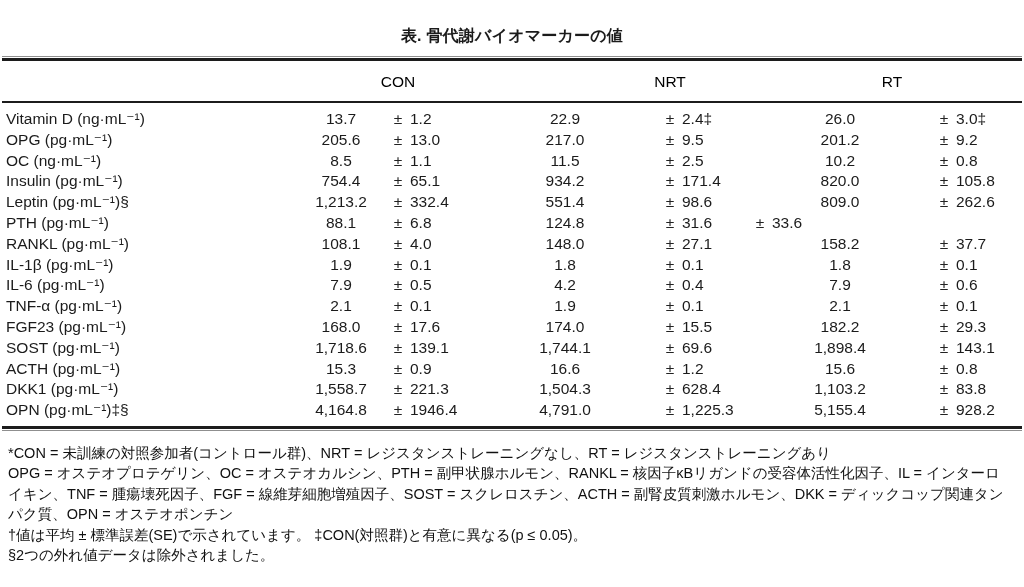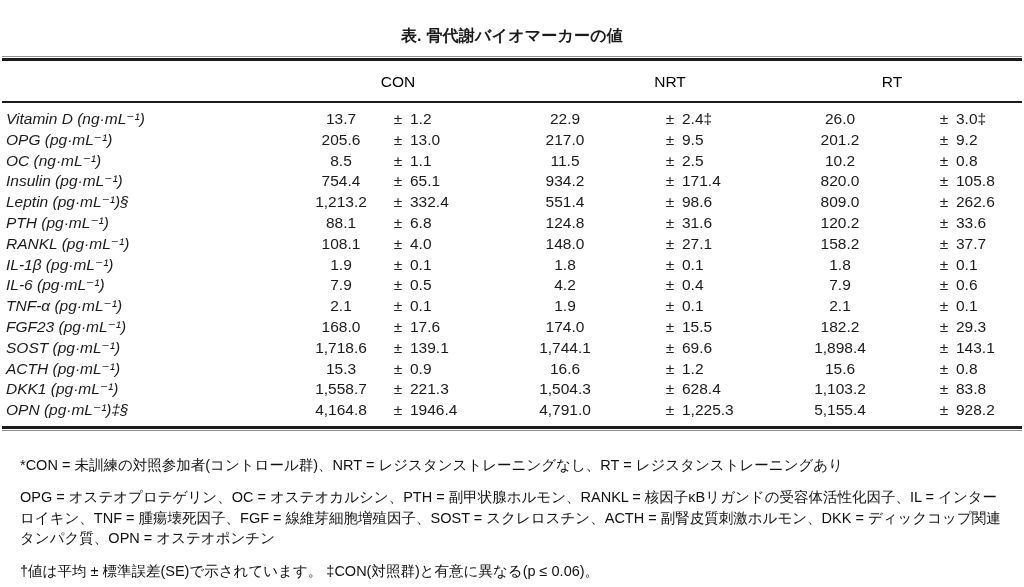--- a/index.html
+++ b/index.html
@@ -43,37 +43,37 @@
   .tbody { padding: 6px 0 5px 0; }
 
   .trow {
     display: grid;
     grid-template-columns: 296px 176px 276px 276px;
     height: 20.8px;
     line-height: 20.8px;
     font-size: 15.5px;
     white-space: nowrap;
   }
-  .tlabel { padding-left: 6px; text-align: left; font-style: italic; }
+  .tlabel { padding-left: 6px; text-align: left; }
   .vcell { display: flex; }
   .vcell .mean { text-align: center; }
   .vcell .pm   { width: 24px; text-align: center; color: #222; }
   .vcell .sd   { flex: 1; text-align: left; }
   .vcell[data-col="con"] .mean { width: 90px; }
   .vcell[data-col="nrt"] .mean { width: 186px; }
   .vcell[data-col="rt"]  .mean { width: 184px; }
 
   .footnotes {
     padding: 12px 10px 0 8px;
     font-size: 14.5px;
     line-height: 20.5px;
     color: #111;
   }
   .fn-block2 { margin-top: 19px; }
-  .fn p { margin: 12px; }
+  .fn p { margin: 0; }
 </style>
 </head>
 <body>
 
 <div class="page">
 
   <div class="title">表. 骨代謝バイオマーカーの値</div>
 
   <div class="rule-heavy-top"></div>
 
@@ -182,21 +182,20 @@
       <span class="mean">88.1</span>
           <span class="pm">±</span>
           <span class="sd">6.8</span>
     </div>
     <div class="vcell" data-col="nrt">
       <span class="mean">124.8</span>
           <span class="pm">±</span>
           <span class="sd">31.6</span>
     </div>
     <div class="vcell" data-col="rt">
-      <span class="mean">120.2</span>
           <span class="pm">±</span>
           <span class="sd">33.6</span>
     </div>
   </div>
       <div class="trow">
     <div class="tlabel">RANKL (pg·mL⁻¹)</div>
     <div class="vcell" data-col="con">
       <span class="mean">108.1</span>
           <span class="pm">±</span>
           <span class="sd">4.0</span>
@@ -356,17 +355,17 @@
           <span class="sd">928.2</span>
     </div>
   </div>
     </div>
 
   <div class="rule-heavy-bottom"></div>
 
   <div class="footnotes fn">
     <p>*CON = 未訓練の対照参加者(コントロール群)、NRT = レジスタンストレーニングなし、RT = レジスタンストレーニングあり</p>
     <p>OPG = オステオプロテゲリン、OC = オステオカルシン、PTH = 副甲状腺ホルモン、RANKL = 核因子κBリガンドの受容体活性化因子、IL = インターロイキン、TNF = 腫瘍壊死因子、FGF = 線維芽細胞増殖因子、SOST = スクレロスチン、ACTH = 副腎皮質刺激ホルモン、DKK = ディックコップ関連タンパク質、OPN = オステオポンチン</p>
-    <p class="fn-block2">†値は平均 ± 標準誤差(SE)で示されています。 ‡CON(対照群)と有意に異なる(p ≤ 0.06)。</p>
+    <p class="fn-block2">†値は平均 ± 標準誤差(SE)で示されています。 ‡CON(対照群)と有意に異なる(p ≤ 0.05)。</p>
     <p>§2つの外れ値データは除外されました。</p>
   </div>
 
 </div>
 
 </body></html>

